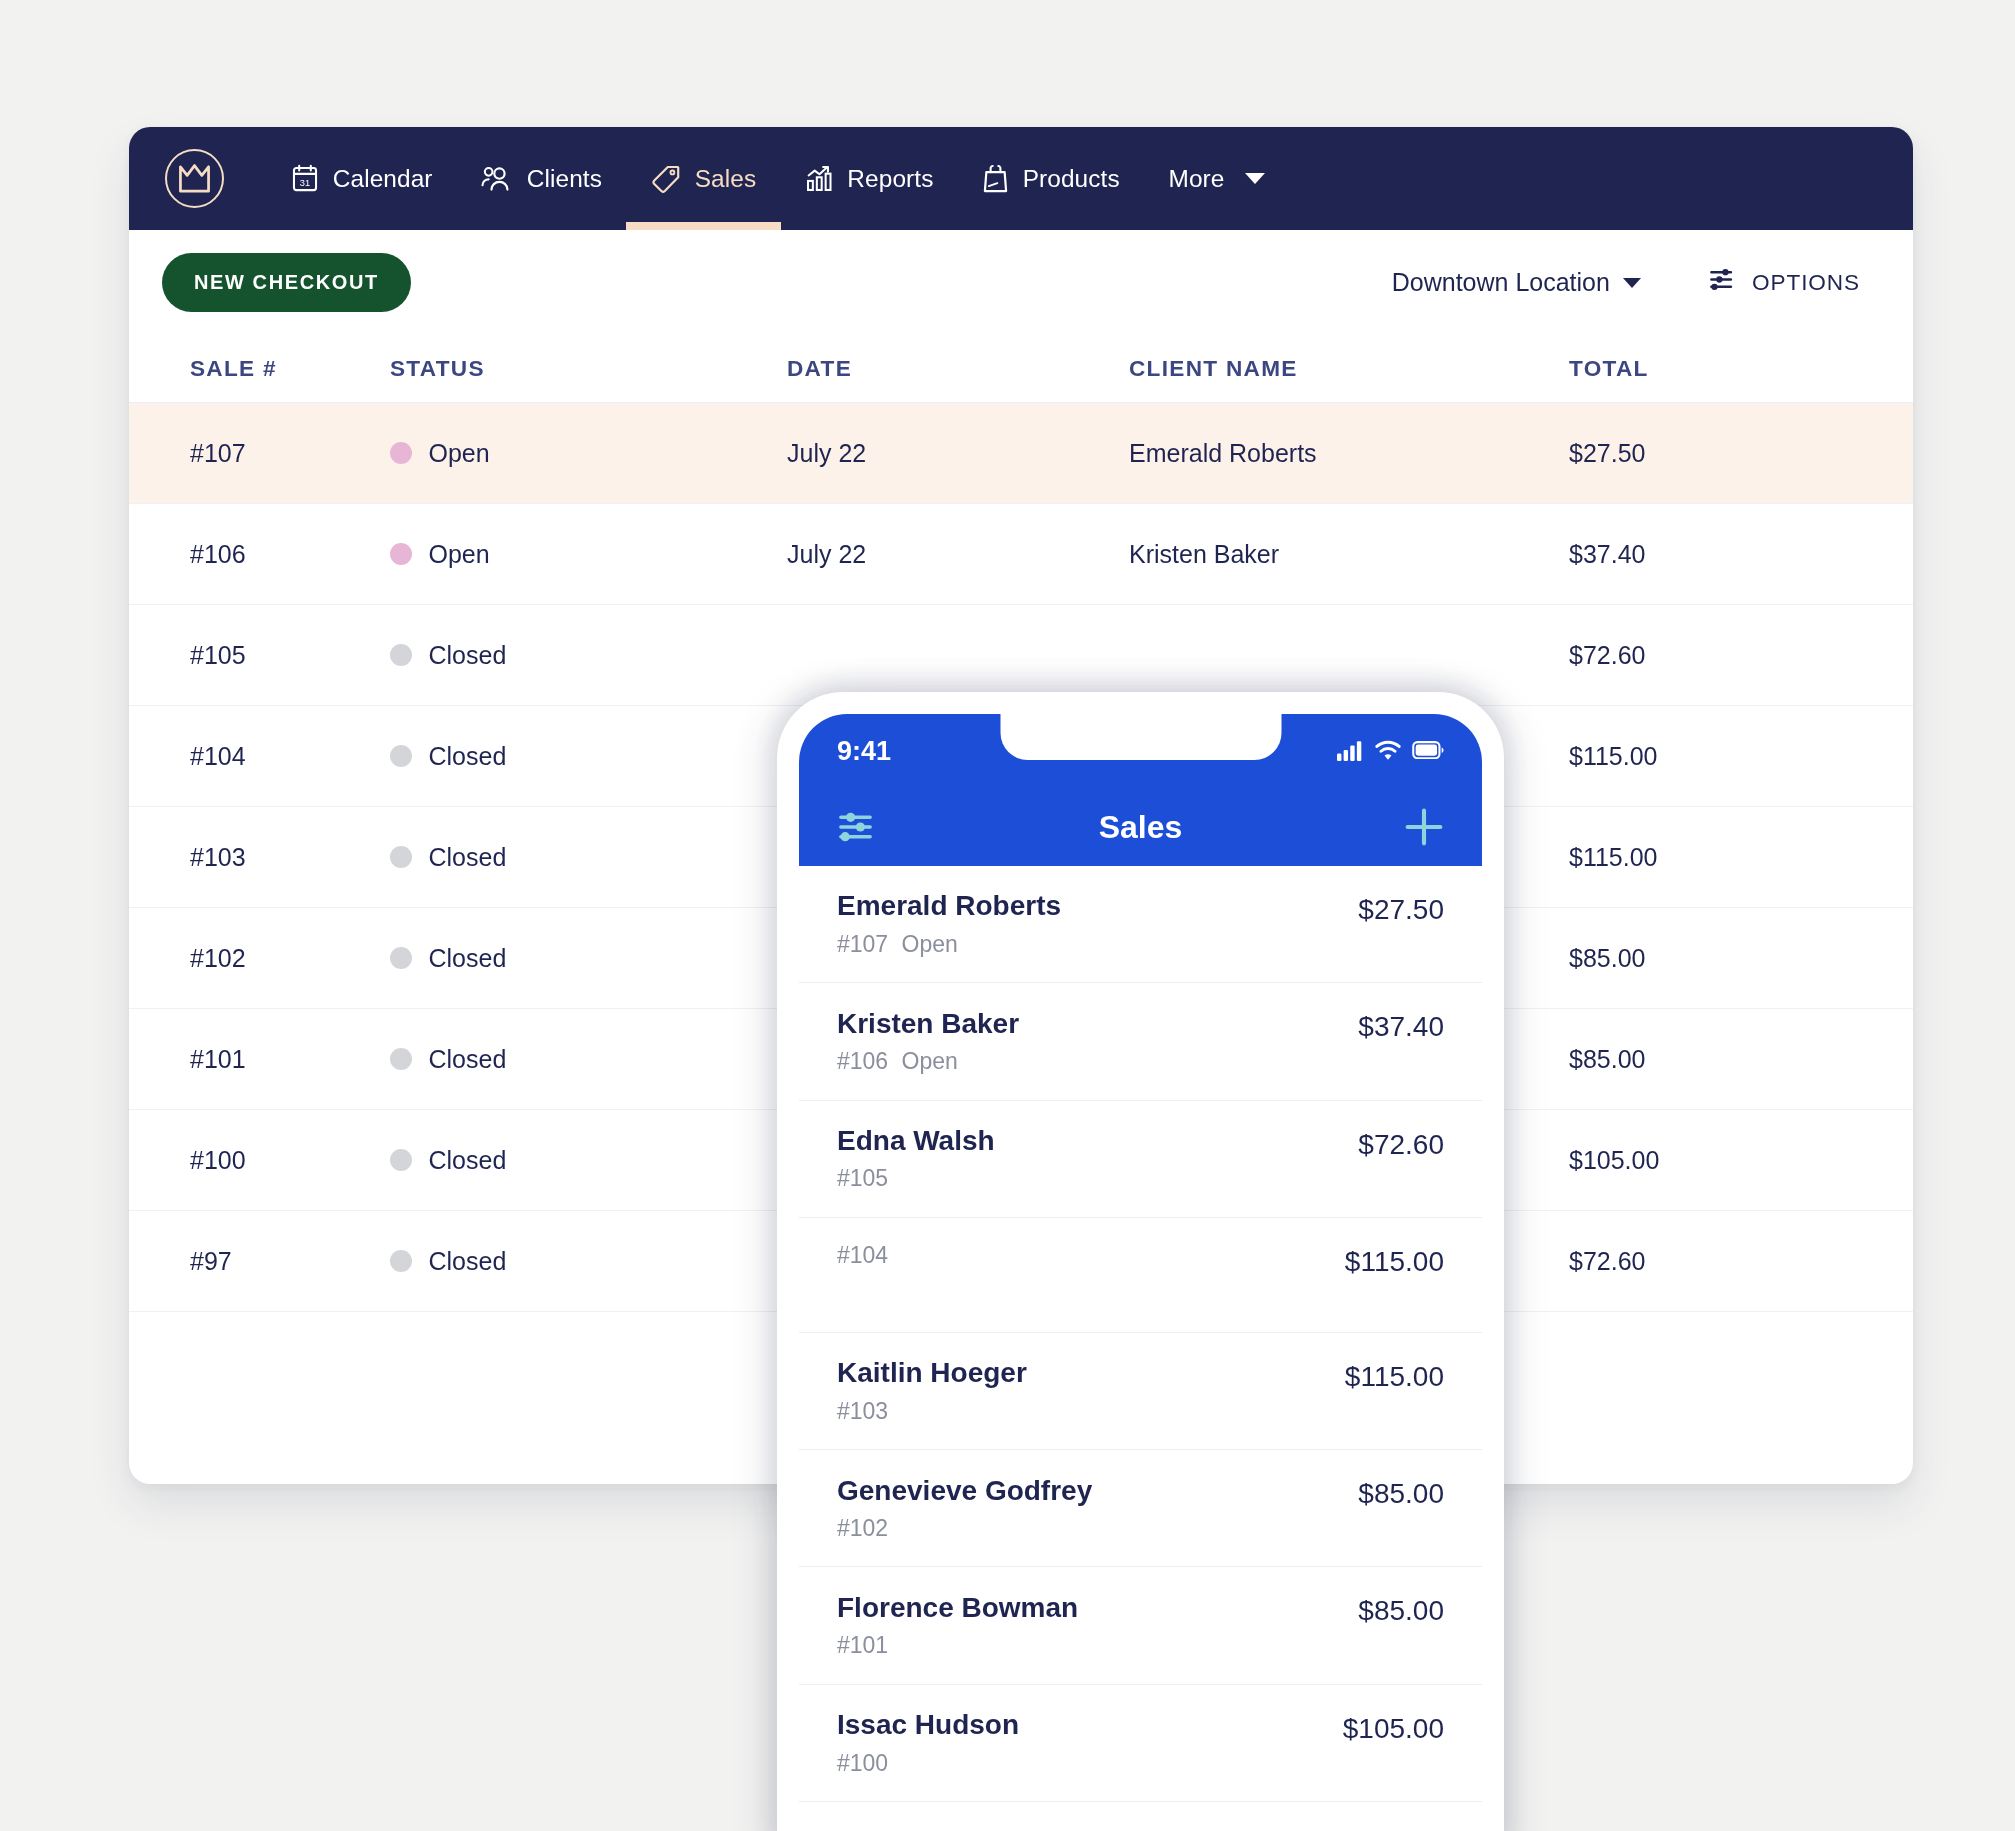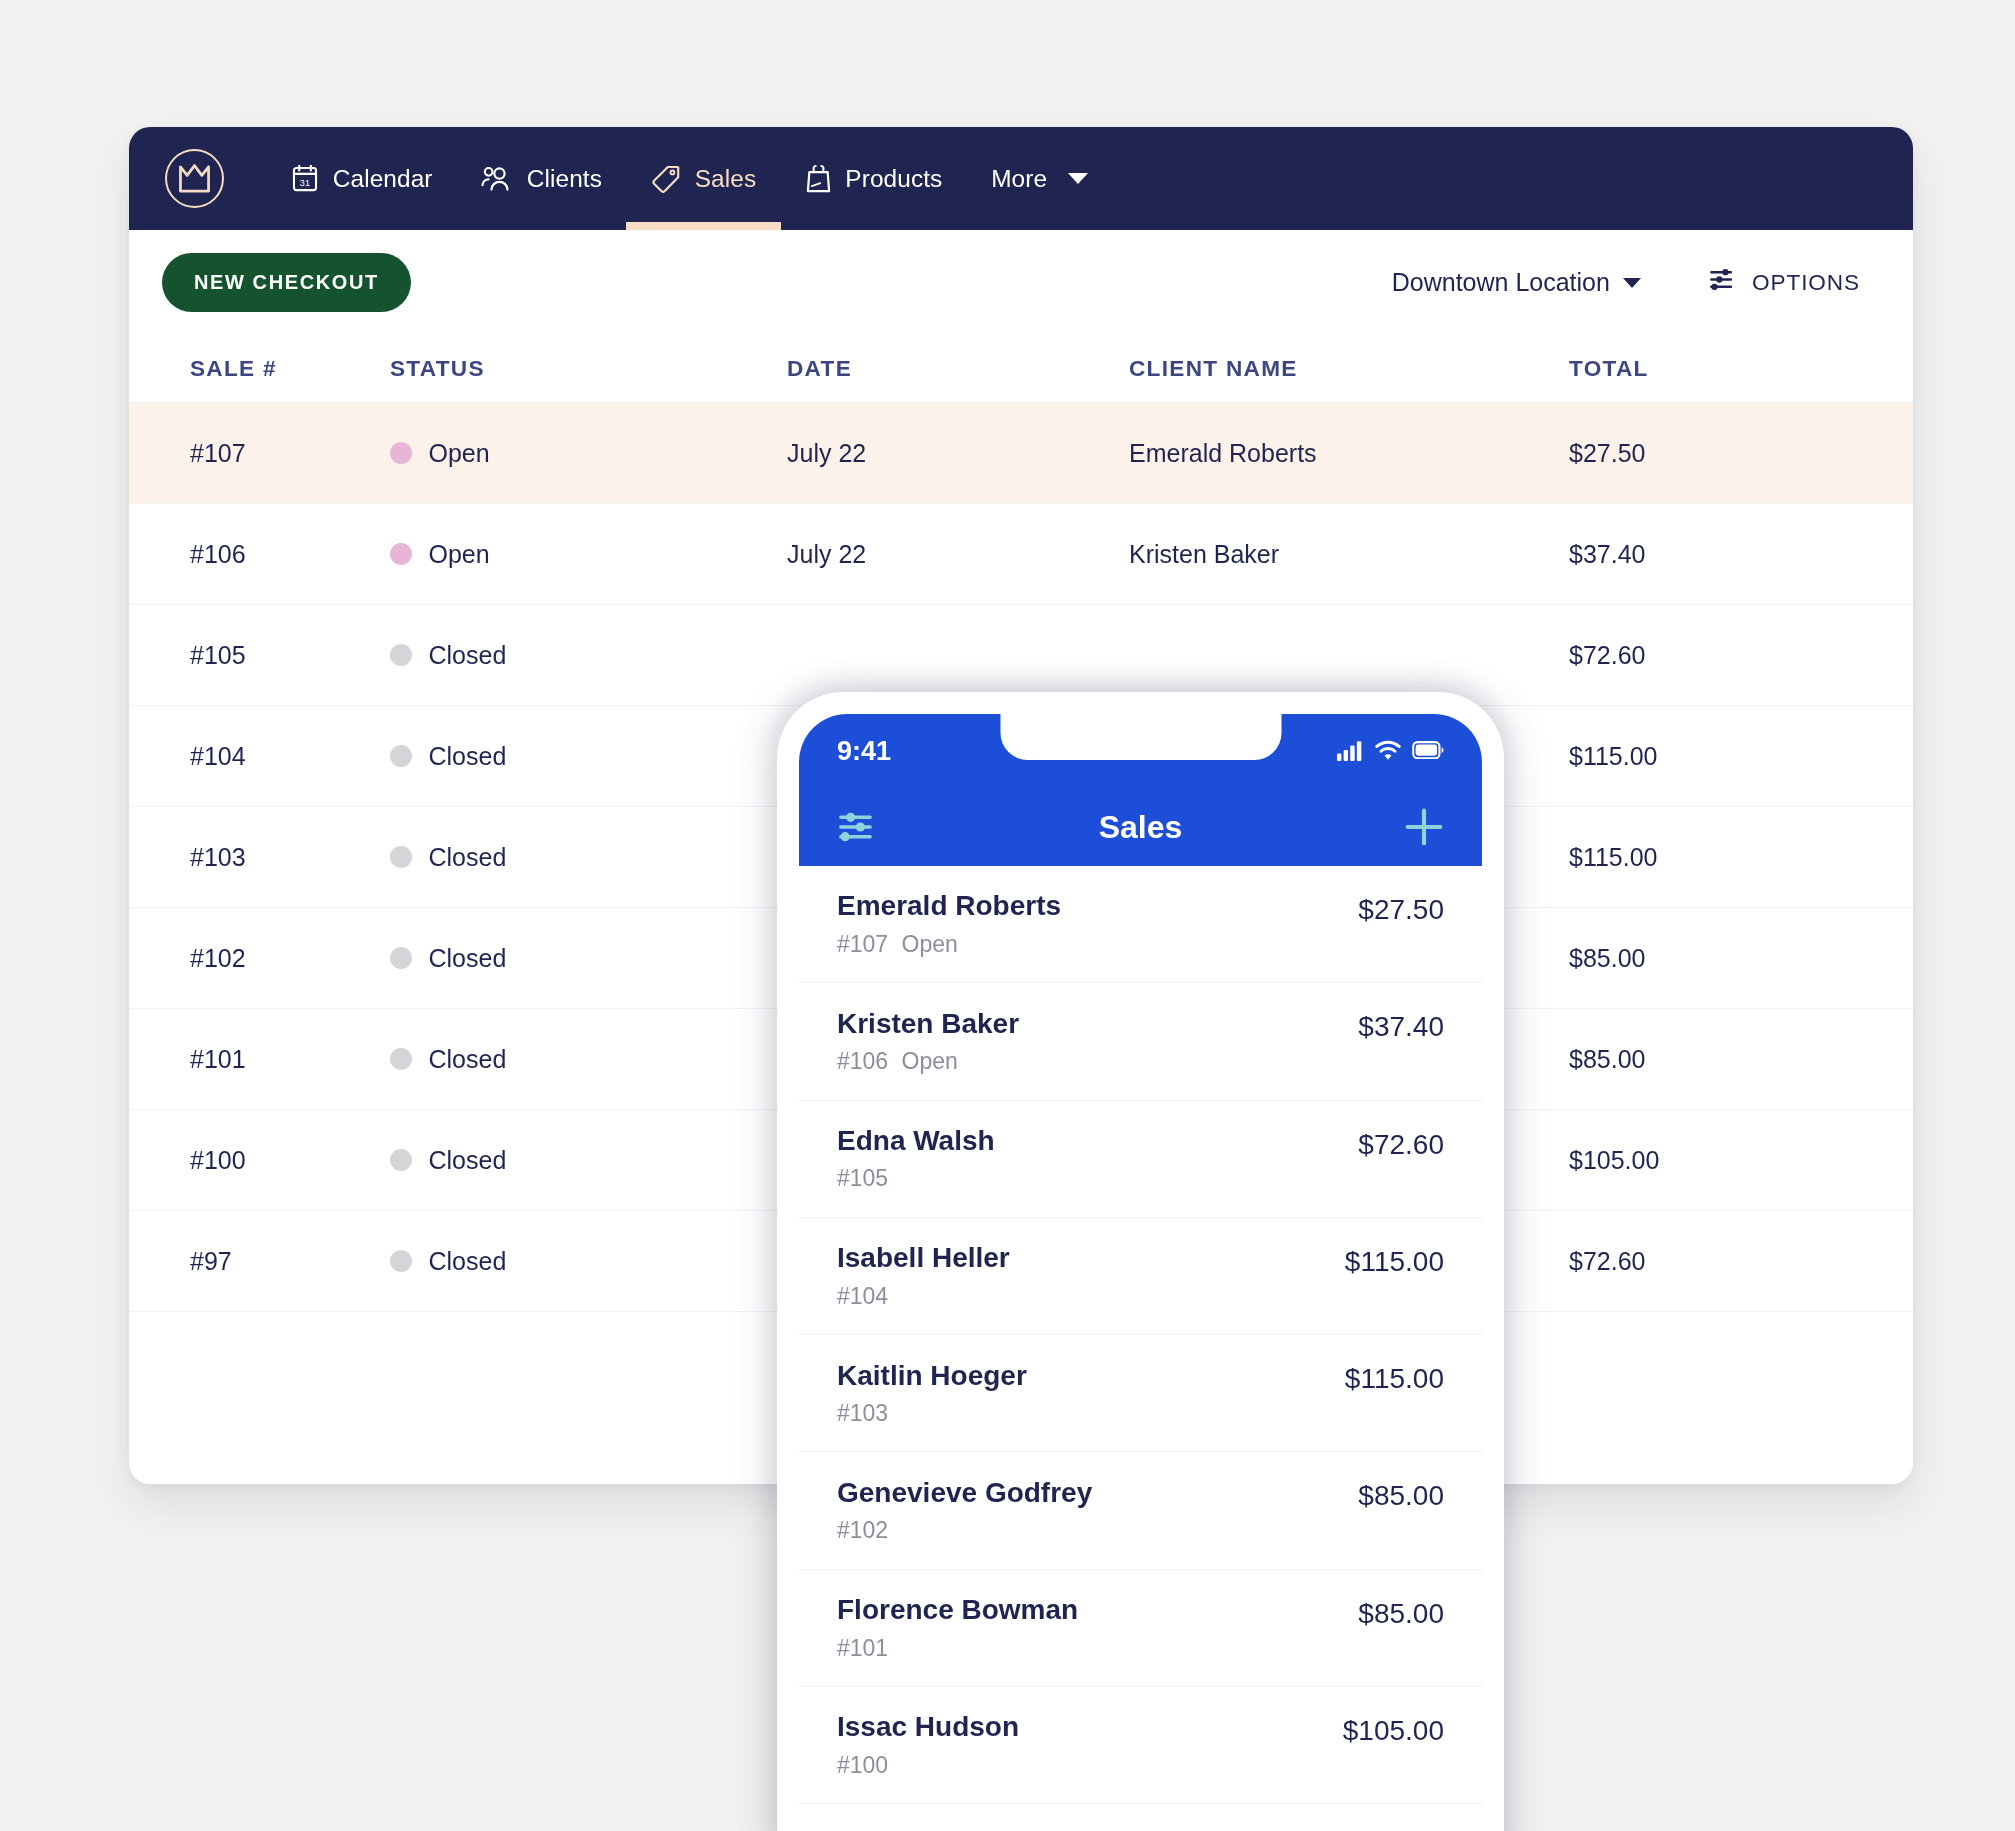--- a/index.html
+++ b/index.html
@@ -307,20 +307,32 @@
       <div class="nav-item active">
         <span class="nav-ico">
           <svg width="30.5" height="29" viewBox="0 0 25 24" fill="none">
             <path d="M22 2.5h-8.2L2.6 13.7a2 2 0 000 2.8l5.9 5.9a2 2 0 002.8 0L22.4 11V2.9z" stroke="#f6dcc4" stroke-width="1.8" stroke-linejoin="round"></path>
             <circle cx="17.6" cy="7" r="1.6" stroke="#f6dcc4" stroke-width="1.5"></circle>
           </svg>
         </span>
         <span>Sales</span>
       </div>
 
+      <div class="nav-item">
+        <span class="nav-ico">
+          <svg width="29" height="29" viewBox="0 0 24 24" fill="none">
+            <rect x="2.5" y="14" width="4" height="7.5" stroke="#fff" stroke-width="1.7"></rect>
+            <rect x="9.8" y="11" width="4" height="10.5" stroke="#fff" stroke-width="1.7"></rect>
+            <rect x="17.1" y="8" width="4" height="13.5" stroke="#fff" stroke-width="1.7"></rect>
+            <path d="M3 9.5l5-4 4 3 6.5-6" stroke="#fff" stroke-width="1.7" stroke-linecap="round" stroke-linejoin="round"></path>
+            <path d="M15 2.5h4v4" stroke="#fff" stroke-width="1.7" stroke-linecap="round" stroke-linejoin="round"></path>
+          </svg>
+        </span>
+        <span>Reports</span>
+      </div>
 
       <div class="nav-item">
         <span class="nav-ico">
           <svg width="27" height="30.5" viewBox="0 0 22 25" fill="none">
             <path d="M3.5 7.5h15l1.2 15.5H2.3L3.5 7.5z" stroke="#fff" stroke-width="1.8" stroke-linejoin="round"></path>
             <path d="M7 7.5V4.2c0-1 .8-1.7 1.7-1.7M15 7.5V4.2c0-1-.8-1.7-1.7-1.7" stroke="#fff" stroke-width="1.7" stroke-linecap="round"></path>
             <path d="M5.5 19l7-2.5" stroke="#fff" stroke-width="1.5" stroke-linecap="round"></path>
           </svg>
         </span>
         <span>Products</span>
@@ -534,21 +546,20 @@
           </div>
           <div class="p-row">
             <div class="p-left">
               <div class="p-name">Edna Walsh</div>
               <div class="p-sub"><span>#105</span><span class="p-status"></span></div>
             </div>
             <div class="p-amount">$72.60</div>
           </div>
           <div class="p-row">
             <div class="p-left">
-              <div class="p-name">Isabell Heller</div>
               <div class="p-sub"><span>#104</span><span class="p-status"></span></div>
             </div>
             <div class="p-amount">$115.00</div>
           </div>
           <div class="p-row">
             <div class="p-left">
               <div class="p-name">Kaitlin Hoeger</div>
               <div class="p-sub"><span>#103</span><span class="p-status"></span></div>
             </div>
             <div class="p-amount">$115.00</div>

